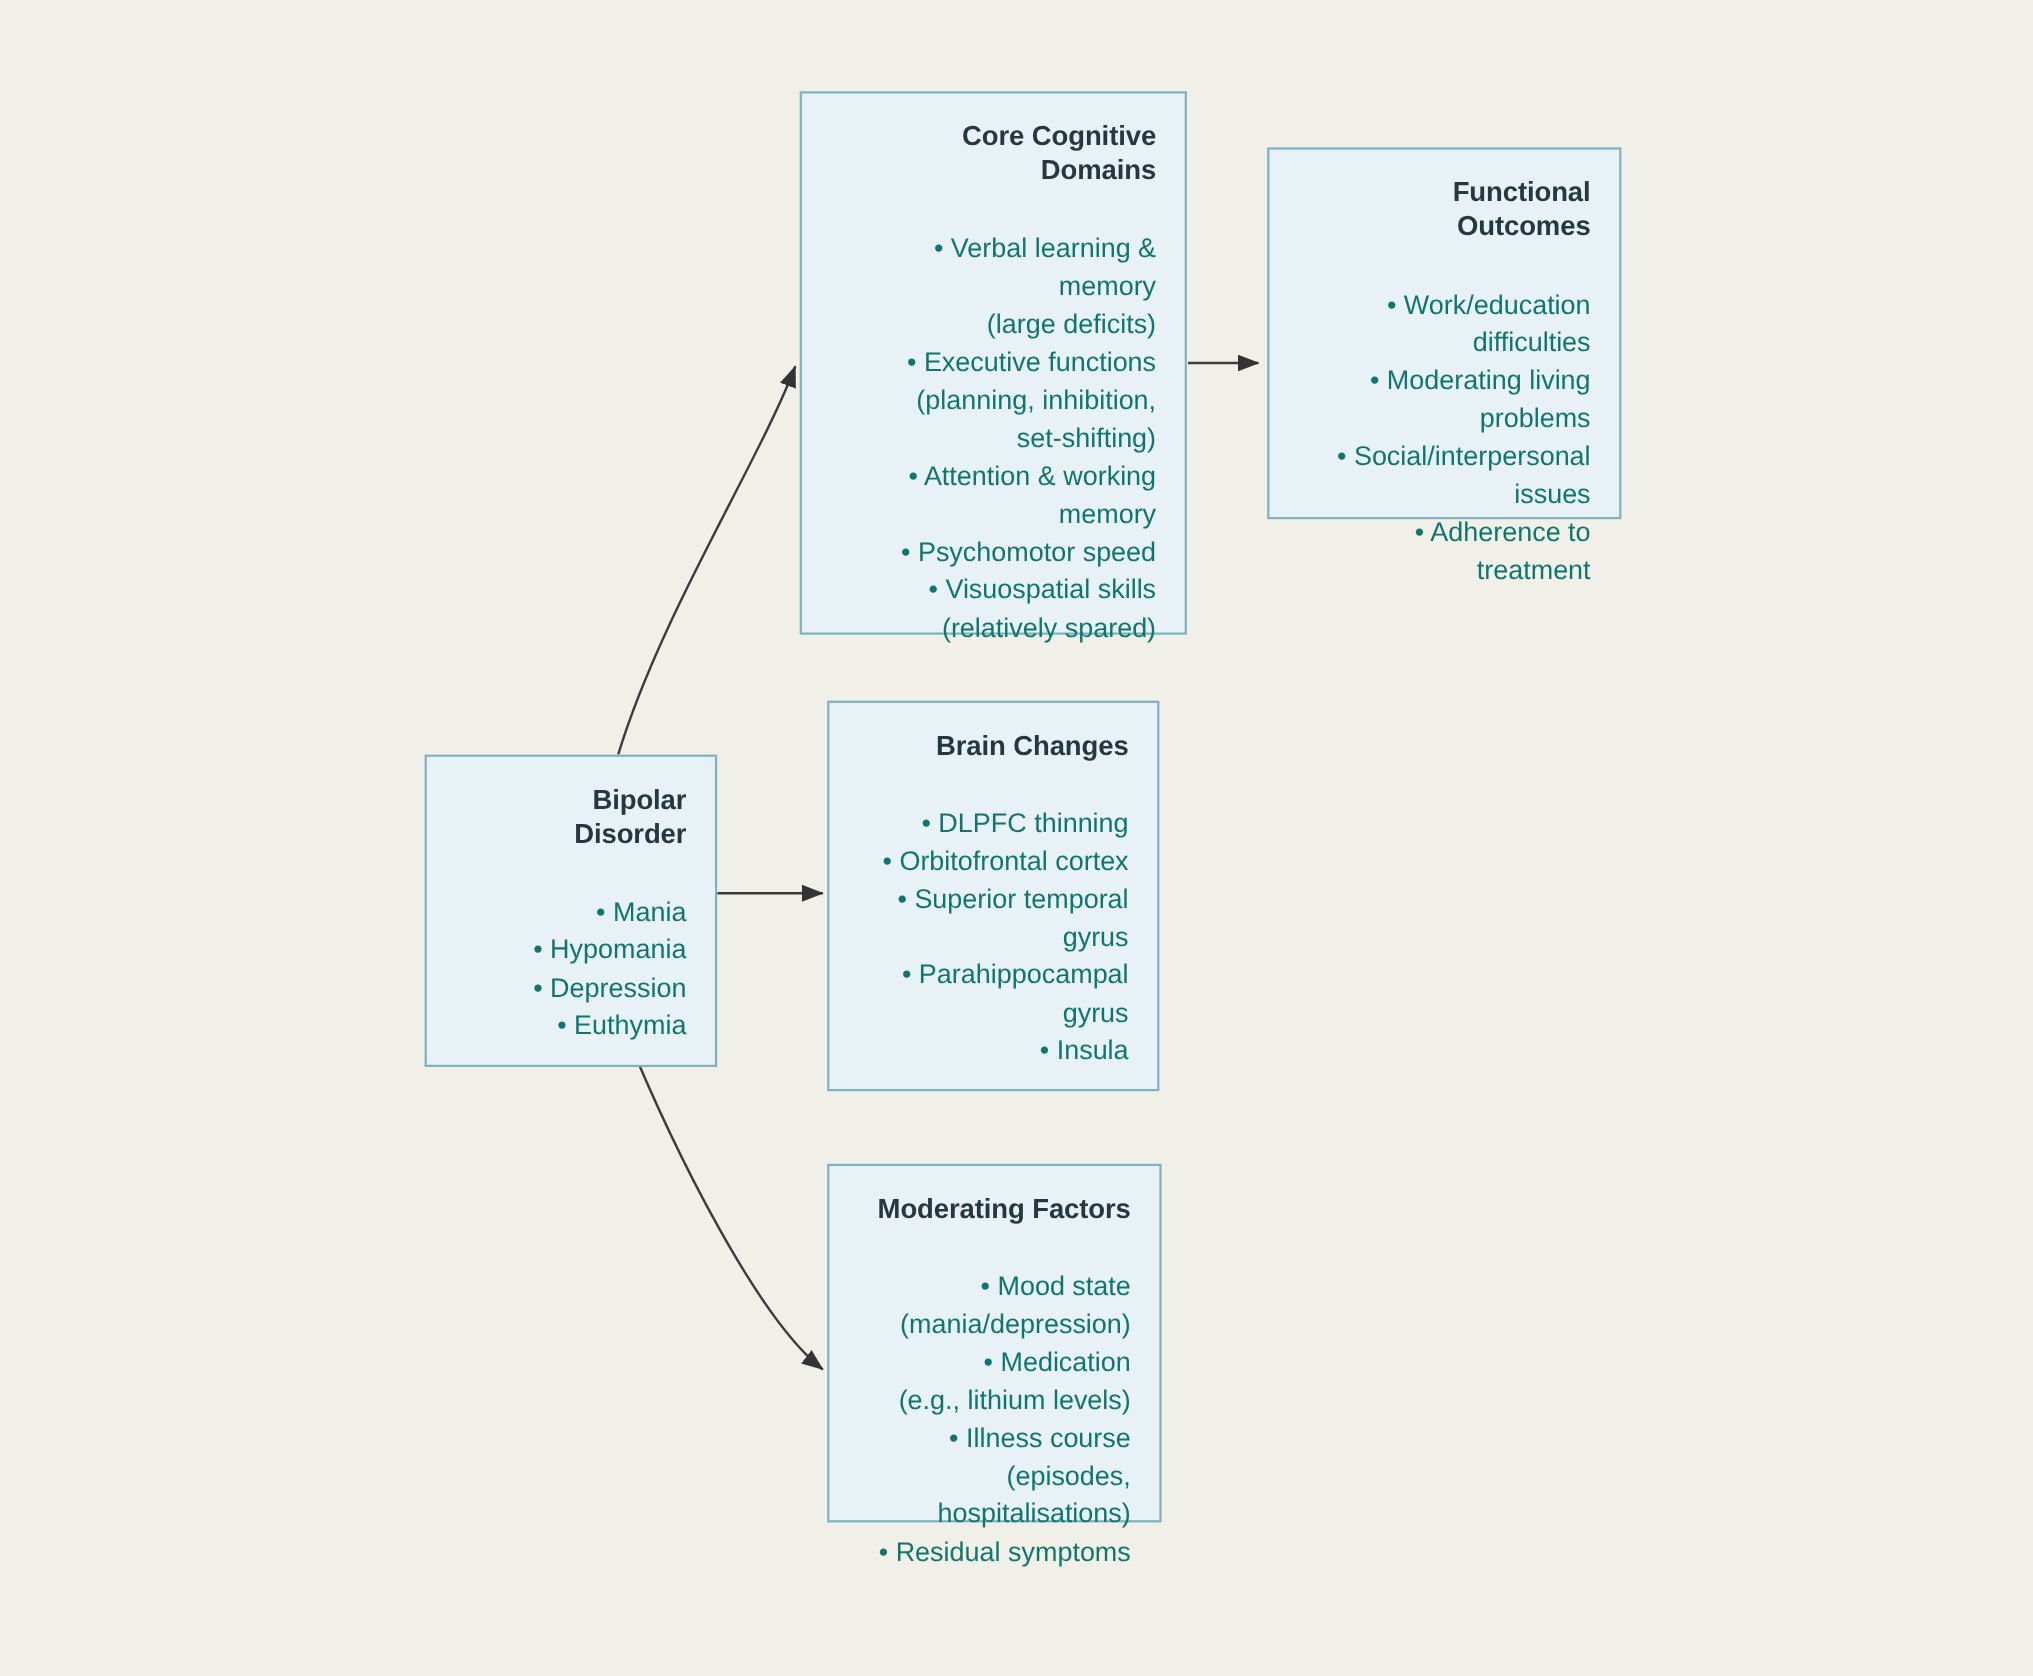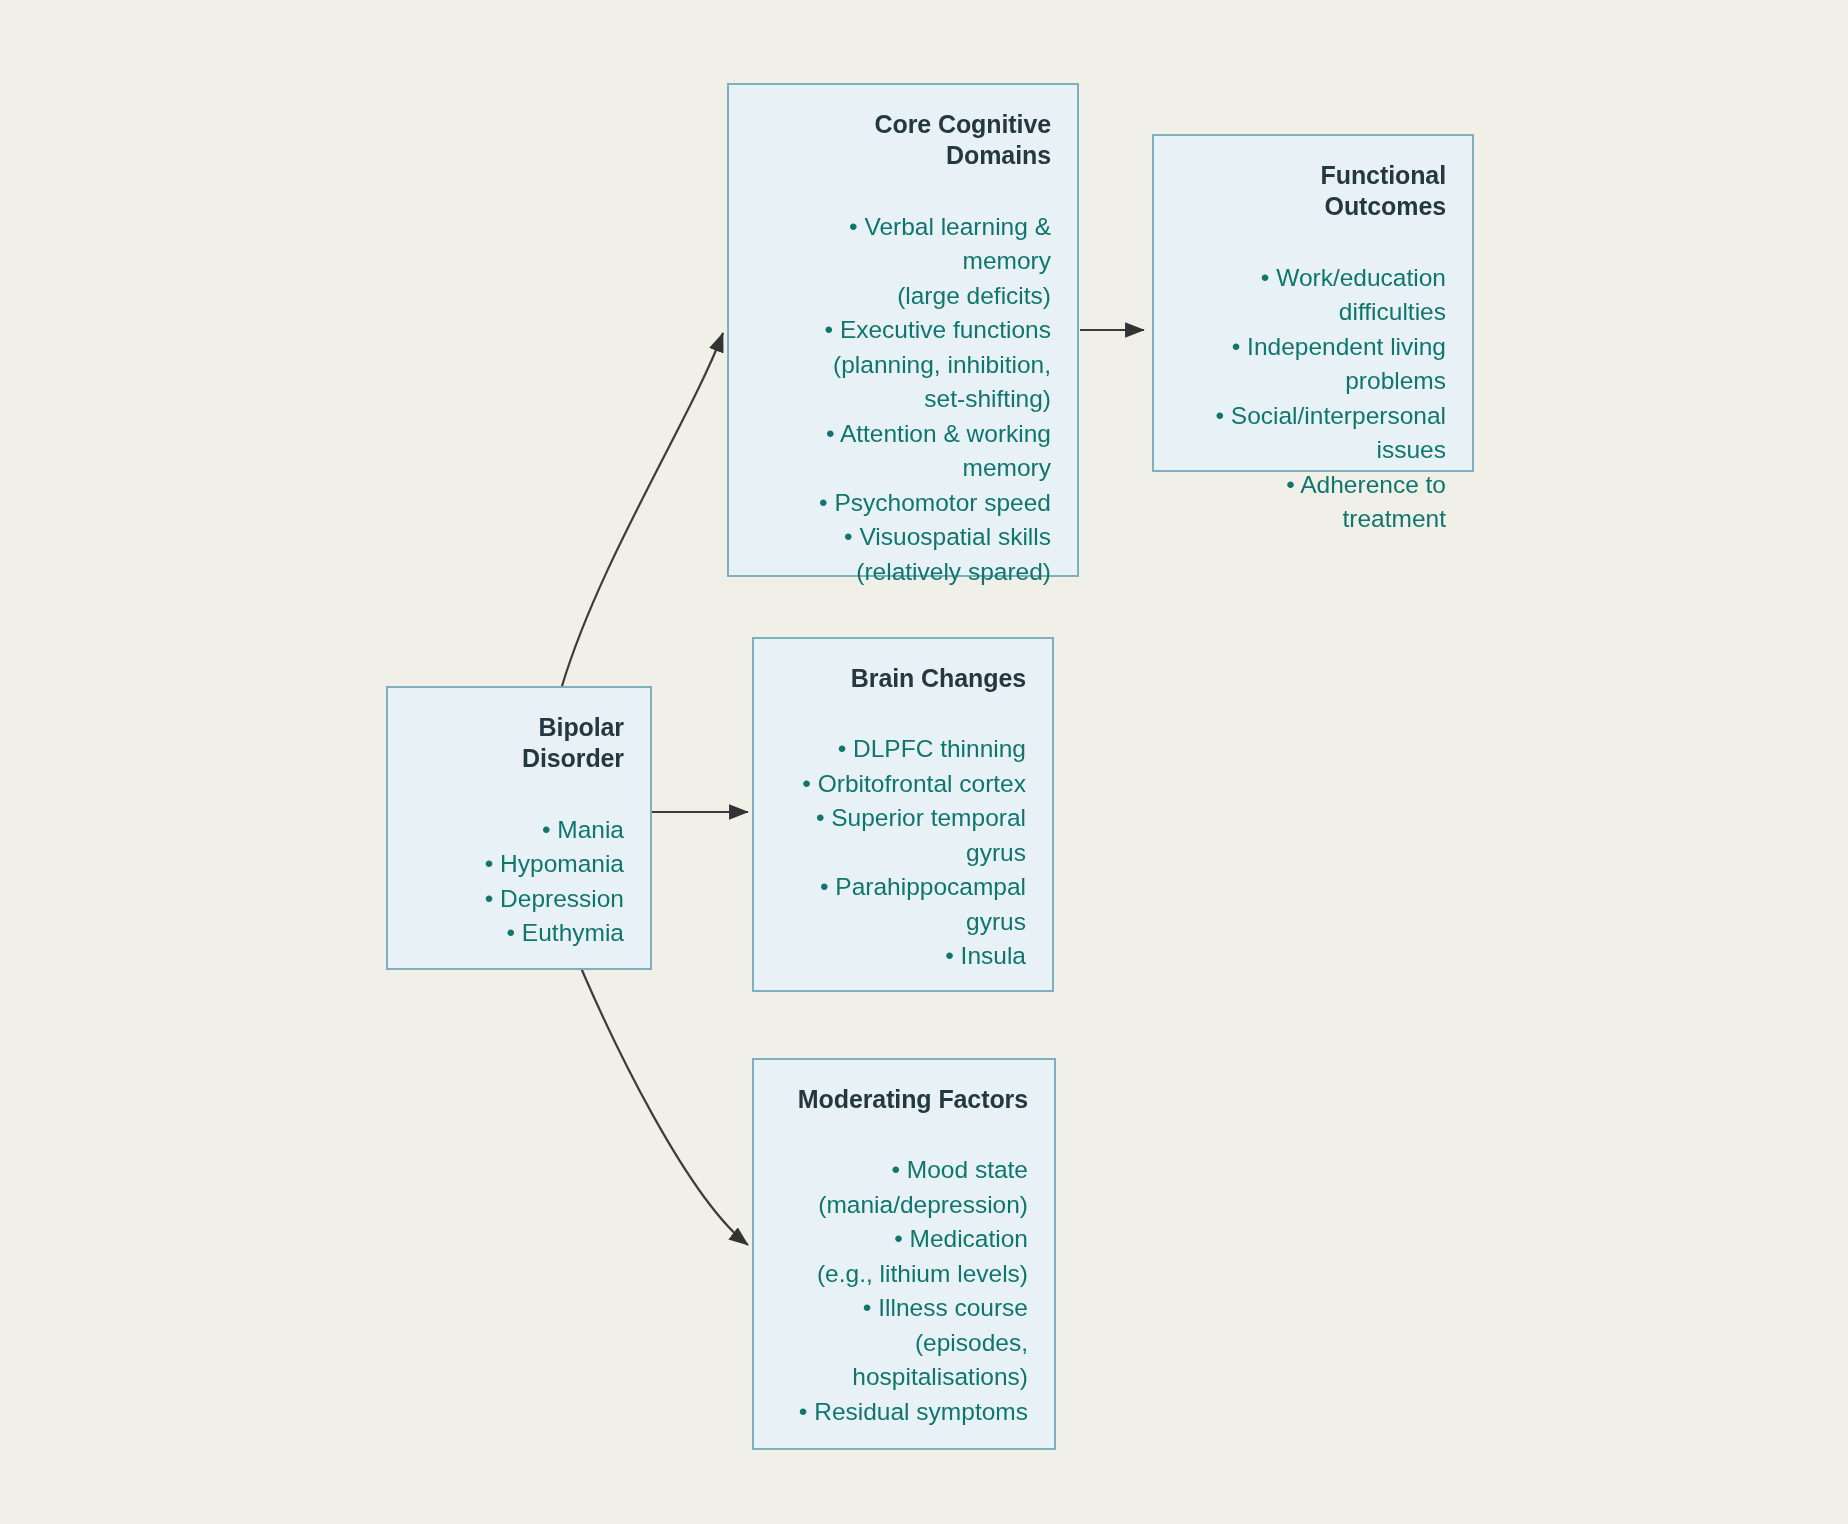--- a/index.html
+++ b/index.html
@@ -92,21 +92,21 @@
       <li>• Visuospatial skills</li>
       <li class="sub">(relatively spared)</li>
     </ul>
   </div>
 
   <div class="node" style="left:1152px; top:134px; width:322px; height:338px;">
     <div class="node-title">Functional Outcomes</div>
     <ul class="node-lines">
       <li>• Work/education</li>
       <li>difficulties</li>
-      <li>• Independent living</li>
+      <li>• Moderating living</li>
       <li>problems</li>
       <li>• Social/interpersonal</li>
       <li>issues</li>
       <li>• Adherence to</li>
       <li>treatment</li>
     </ul>
   </div>
 
   <div class="node" style="left:386px; top:686px; width:266px; height:284px;">
     <div class="node-title">Bipolar Disorder</div>
@@ -124,21 +124,21 @@
       <li>• DLPFC thinning</li>
       <li>• Orbitofrontal cortex</li>
       <li>• Superior temporal</li>
       <li>gyrus</li>
       <li>• Parahippocampal</li>
       <li>gyrus</li>
       <li>• Insula</li>
     </ul>
   </div>
 
-  <div class="node" style="left:752px; top:1058px; width:304px; height:392px;">
+  <div class="node" style="left:752px; top:1058px; width:304px; height:326px;">
     <div class="node-title">Moderating Factors</div>
     <ul class="node-lines">
       <li>• Mood state</li>
       <li class="sub">(mania/depression)</li>
       <li>• Medication</li>
       <li class="sub">(e.g., lithium levels)</li>
       <li>• Illness course</li>
       <li class="sub">(episodes,</li>
       <li class="sub">hospitalisations)</li>
       <li>• Residual symptoms</li>

